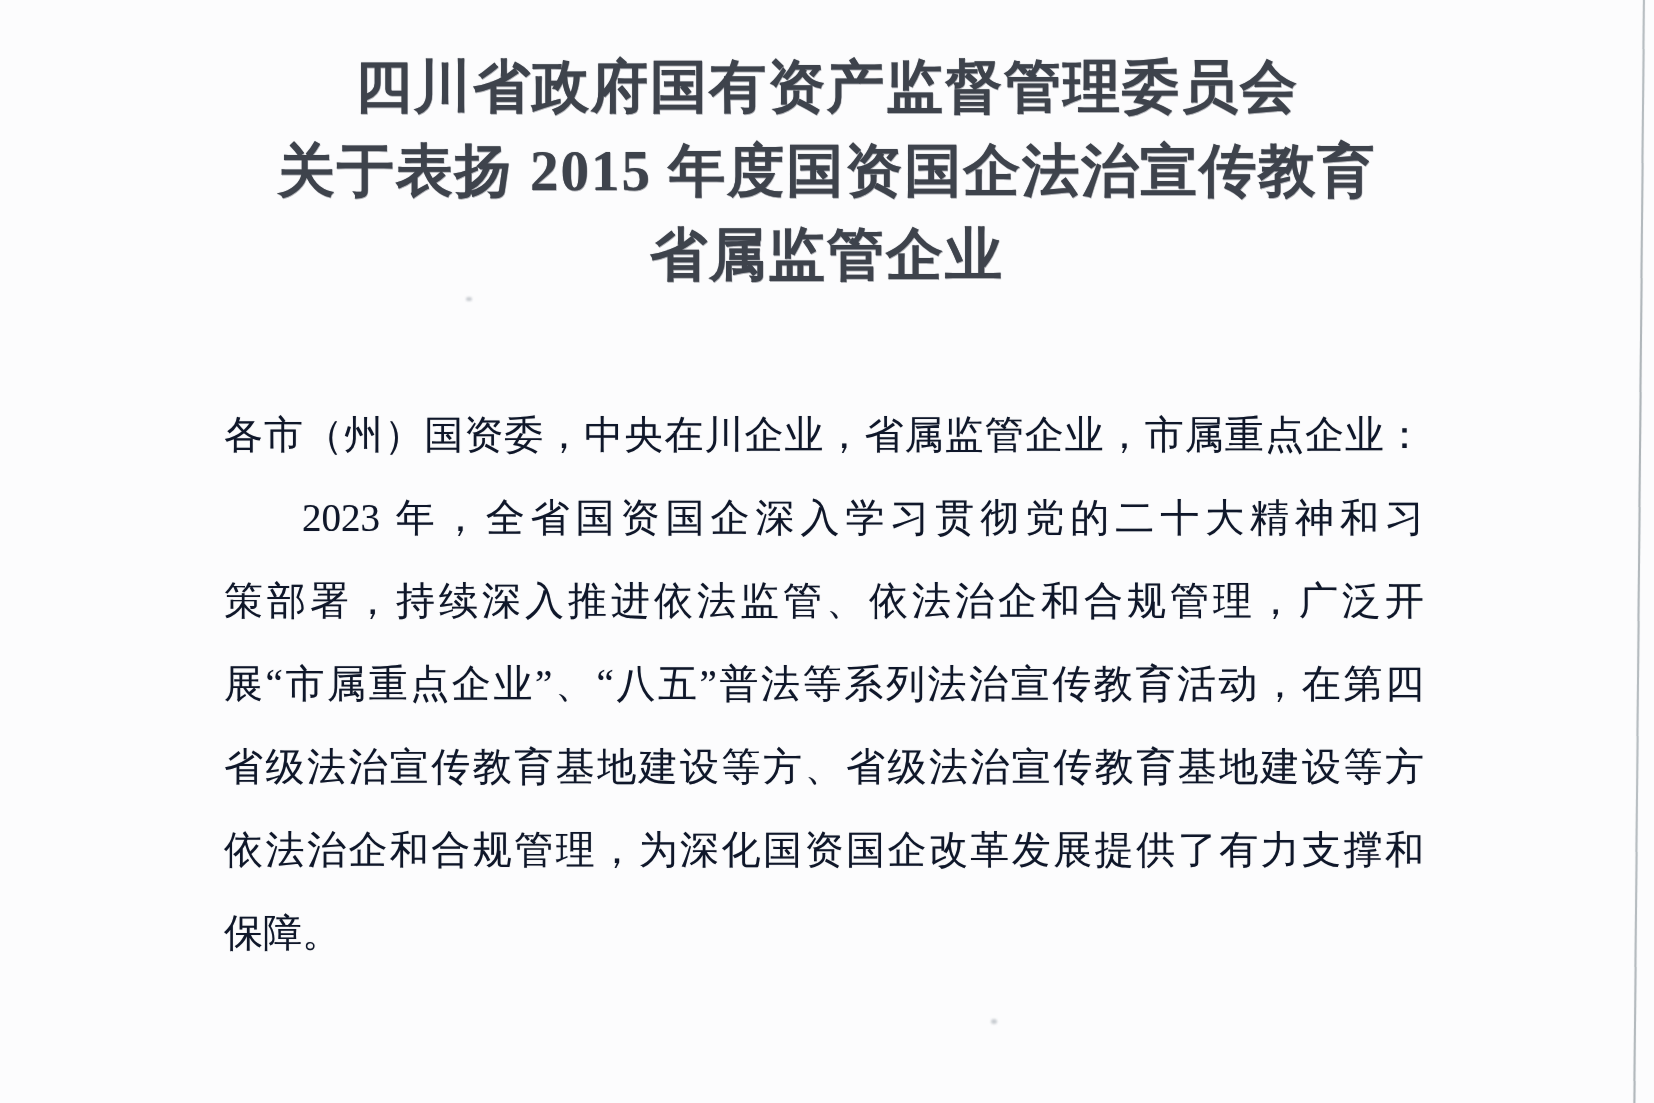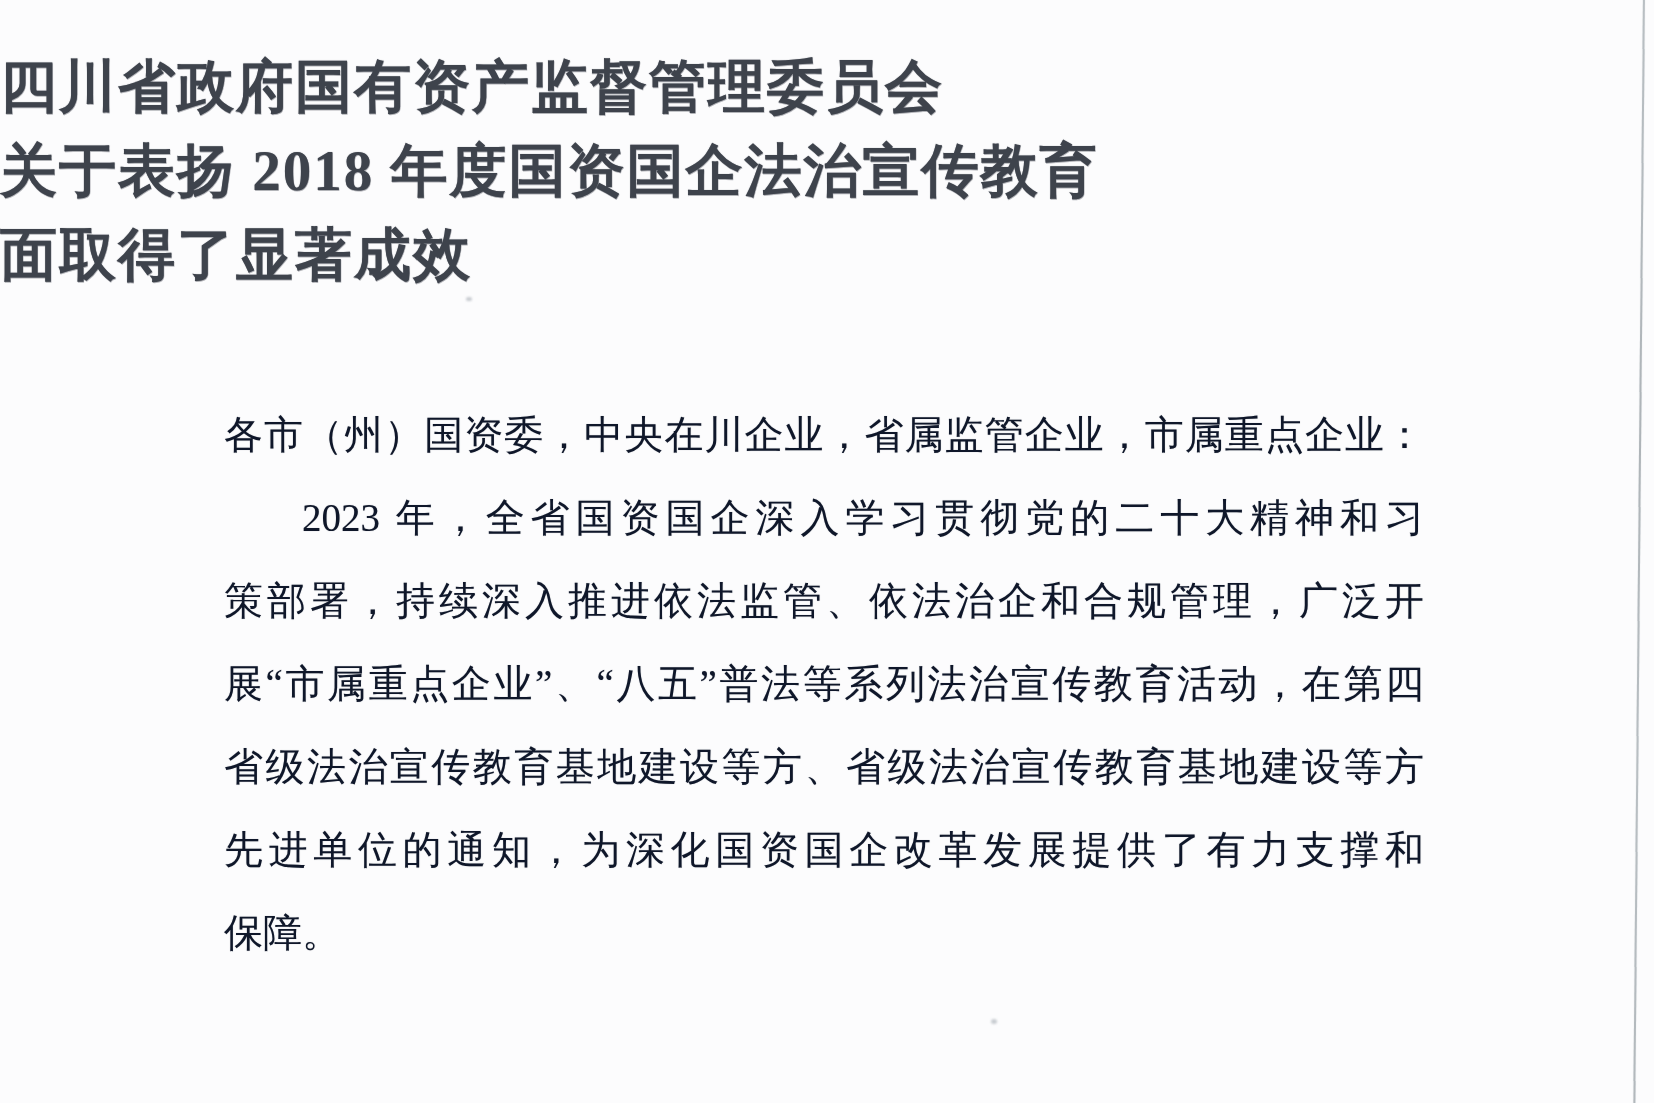--- a/index.html
+++ b/index.html
@@ -14,21 +14,21 @@
     overflow: hidden;
     background: #fcfcfd;
     font-family: "Liberation Serif", serif;
   }
   
   .title-block {
     position: absolute;
     top: 45px;
     left: 0;
     width: 1654px;
-    text-align: left;
+    text-align: center;
     color: #3e434c;
     font-weight: bold;
     font-size: 57px;
     letter-spacing: 2px;
   }
   .title-line {
     height: 84px;
     line-height: 84px;
     white-space: nowrap;
     text-shadow: 0 0 1px rgba(62, 67, 76, 0.6),
@@ -80,31 +80,31 @@
   .speck-1 { left: 466px; top: 297px; width: 6px; height: 4px; }
   .speck-2 { left: 991px; top: 1019px; width: 6px; height: 5px; }
 </style>
 </head>
 <body>
 
 <div class="page">
 
   <div class="title-block">
     <div class="title-line">四川省政府国有资产监督管理委员会</div>
-    <div class="title-line">关于表扬 2018 年度国资国企法治宣传教育</div>
-    <div class="title-line">面取得了显著成效</div>
+    <div class="title-line">关于表扬 2015 年度国资国企法治宣传教育</div>
+    <div class="title-line">省属监管企业</div>
   </div>
 
   <div class="body-block">
     <div class="body-line">各市（州）国资委，中央在川企业，省属监管企业，市属重点企业：</div>
     <div class="body-line indent">2023 年，全省国资国企深入学习贯彻党的二十大精神和习</div>
     <div class="body-line">策部署，持续深入推进依法监管、依法治企和合规管理，广泛开</div>
     <div class="body-line">展“市属重点企业”、“八五”普法等系列法治宣传教育活动，在第四</div>
     <div class="body-line">省级法治宣传教育基地建设等方、省级法治宣传教育基地建设等方</div>
-    <div class="body-line">先进单位的通知，为深化国资国企改革发展提供了有力支撑和</div>
+    <div class="body-line">依法治企和合规管理，为深化国资国企改革发展提供了有力支撑和</div>
     <div class="body-line last">保障。</div>
   </div>
 
   <div class="scan-edge"></div>
   <div class="speck speck-1"></div>
   <div class="speck speck-2"></div>
 
 </div>
 
 </body></html>

